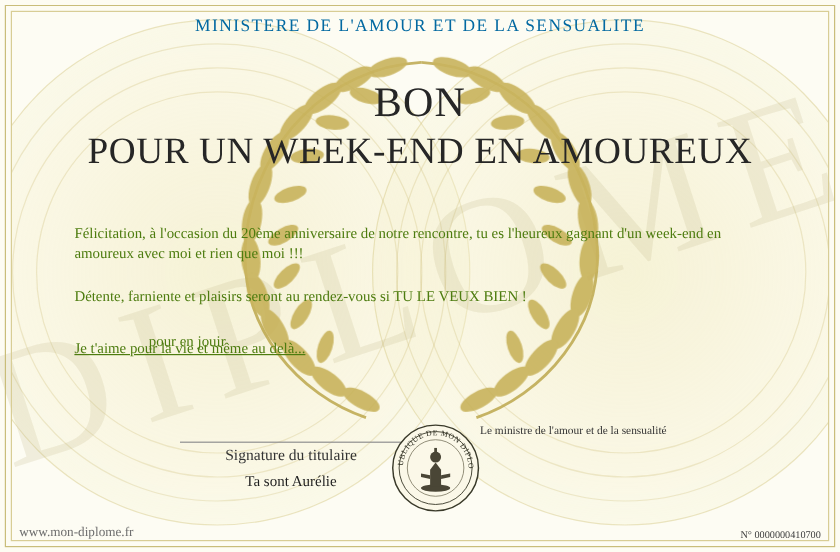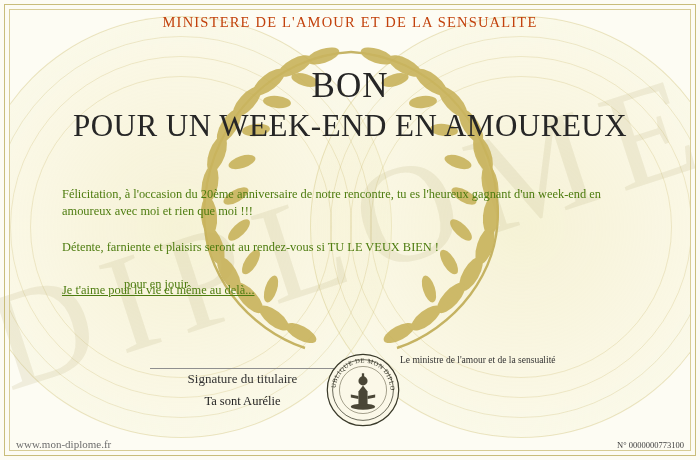--- a/index.html
+++ b/index.html
@@ -76,21 +76,21 @@
   }
   
   .ministry {
     position: absolute;
     top: 14px;
     left: 0;
     width: 700px;
     text-align: center;
     font-size: 14.5px;
     letter-spacing: 1.2px;
-    color: #c2410c;
+    color: #0369a1;
     font-variant: small-caps;
     text-transform: uppercase;
   }
   .title-block {
     position: absolute;
     top: 68px;
     left: 0;
     width: 700px;
     text-align: center;
     color: #262626;
@@ -299,15 +299,15 @@
       <ellipse cx="50" cy="72" rx="16" ry="4"></ellipse>
       <path d="M44 70 L44 52 L50 44 L56 52 L56 70 Z"></path>
       <circle cx="50" cy="38" r="6"></circle>
       <rect x="48.5" y="28" width="3" height="12"></rect>
       <path d="M34 56 L44 58 L44 62 L34 60 Z"></path>
       <path d="M66 56 L56 58 L56 62 L66 60 Z"></path>
     </g>
   </svg>
 
   <div class="footer-left">www.mon-diplome.fr</div>
-  <div class="footer-right">N° 0000000773100</div>
+  <div class="footer-right">N° 0000000410700</div>
 
 </div>
 
 </body></html>

